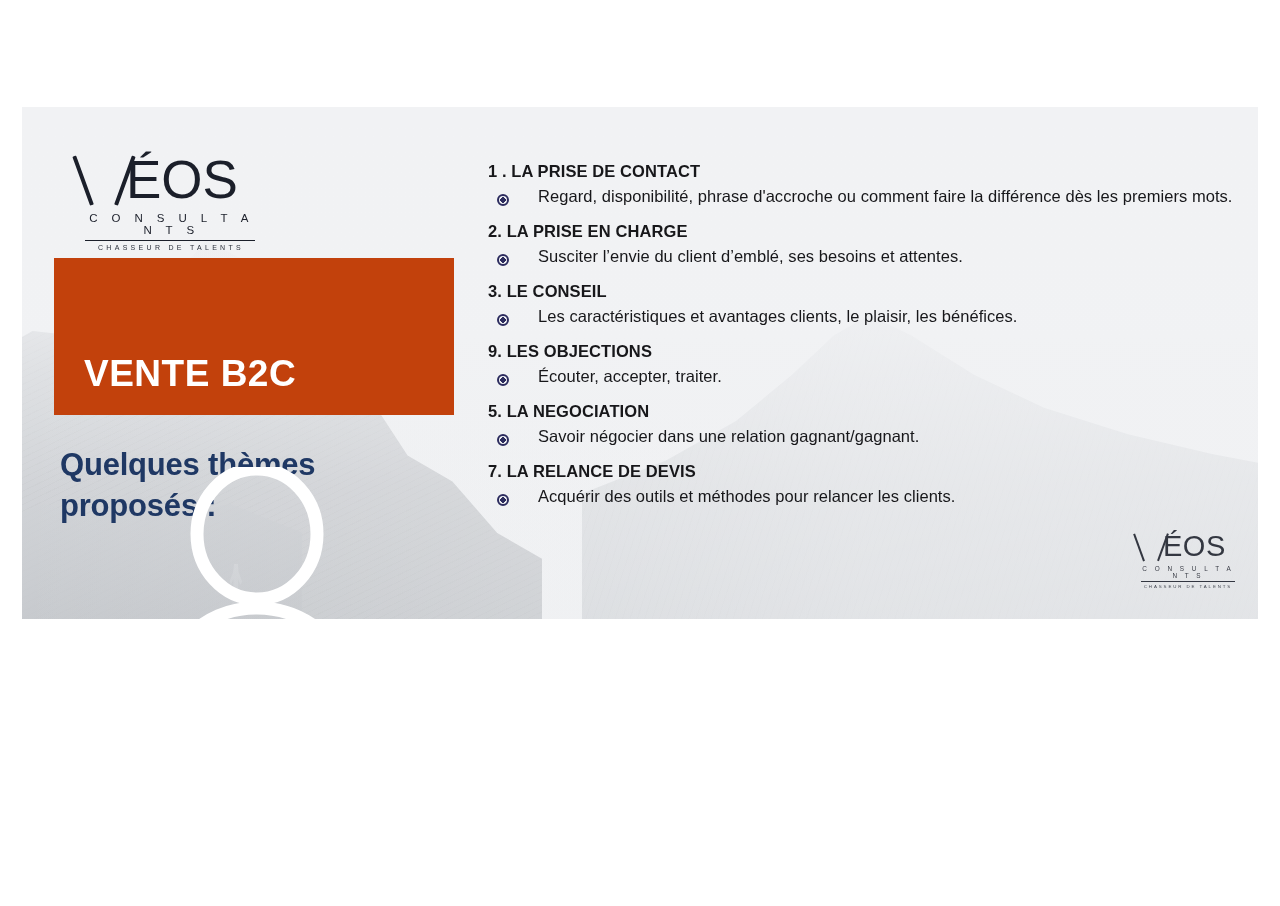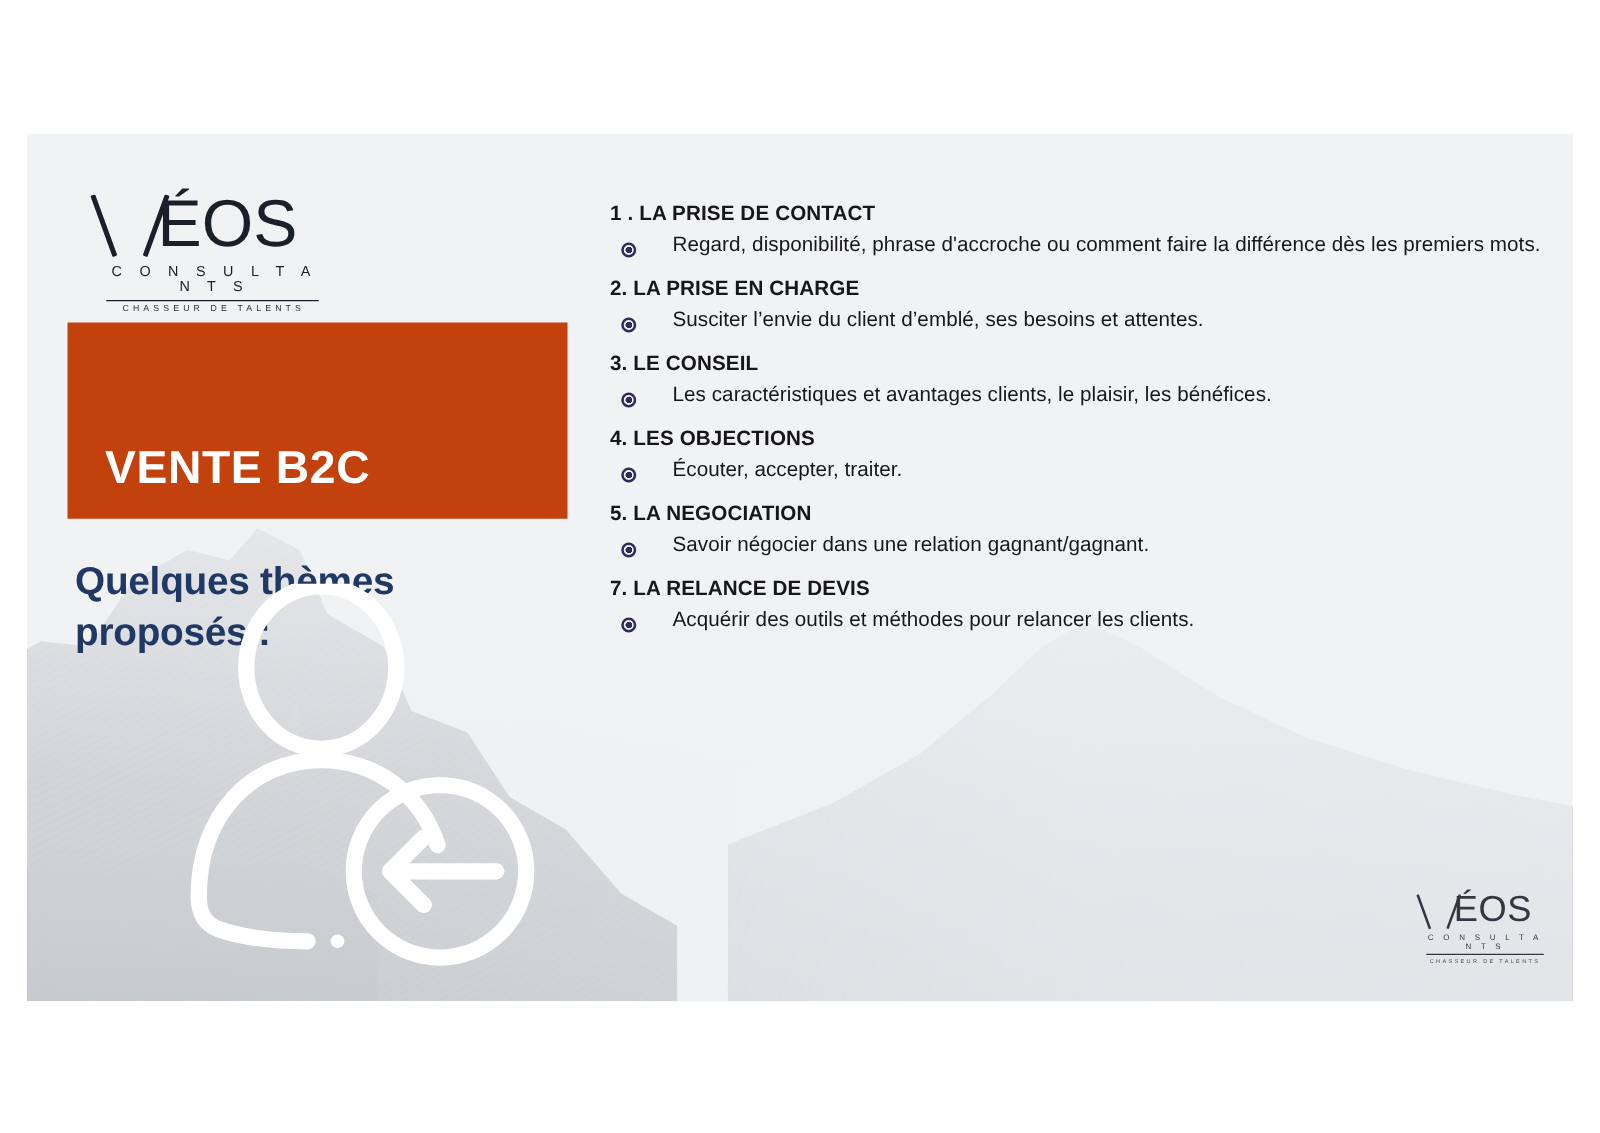--- a/index.html
+++ b/index.html
@@ -13,21 +13,21 @@
     font-family: "Liberation Sans", sans-serif;
     overflow: hidden;
   }
 
   
   #slide {
     position: absolute;
     left: 22px;
     top: 107px;
     width: 1236px;
-    height: 694px;
+    height: 512px;
     background: #f1f2f4;
     overflow: hidden;
   }
 
   
   .photo-layer {
     position: absolute;
     inset: 0;
     pointer-events: none;
   }
@@ -398,21 +398,21 @@
 
       <div>
         <p class="sec-head gap">3. LE CONSEIL</p>
         <div class="bullet-row">
           <span class="bullet-glyph"></span>
           <span class="bullet-text">Les caractéristiques et avantages clients, le plaisir, les bénéfices.</span>
         </div>
       </div>
 
       <div>
-        <p class="sec-head gap">4. LES OBJECTIONS</p>
+        <p class="sec-head gap">9. LES OBJECTIONS</p>
         <div class="bullet-row">
           <span class="bullet-glyph"></span>
           <span class="bullet-text">Écouter, accepter, traiter.</span>
         </div>
       </div>
 
       <div>
         <p class="sec-head gap">5. LA NEGOCIATION</p>
         <div class="bullet-row">
           <span class="bullet-glyph"></span>

